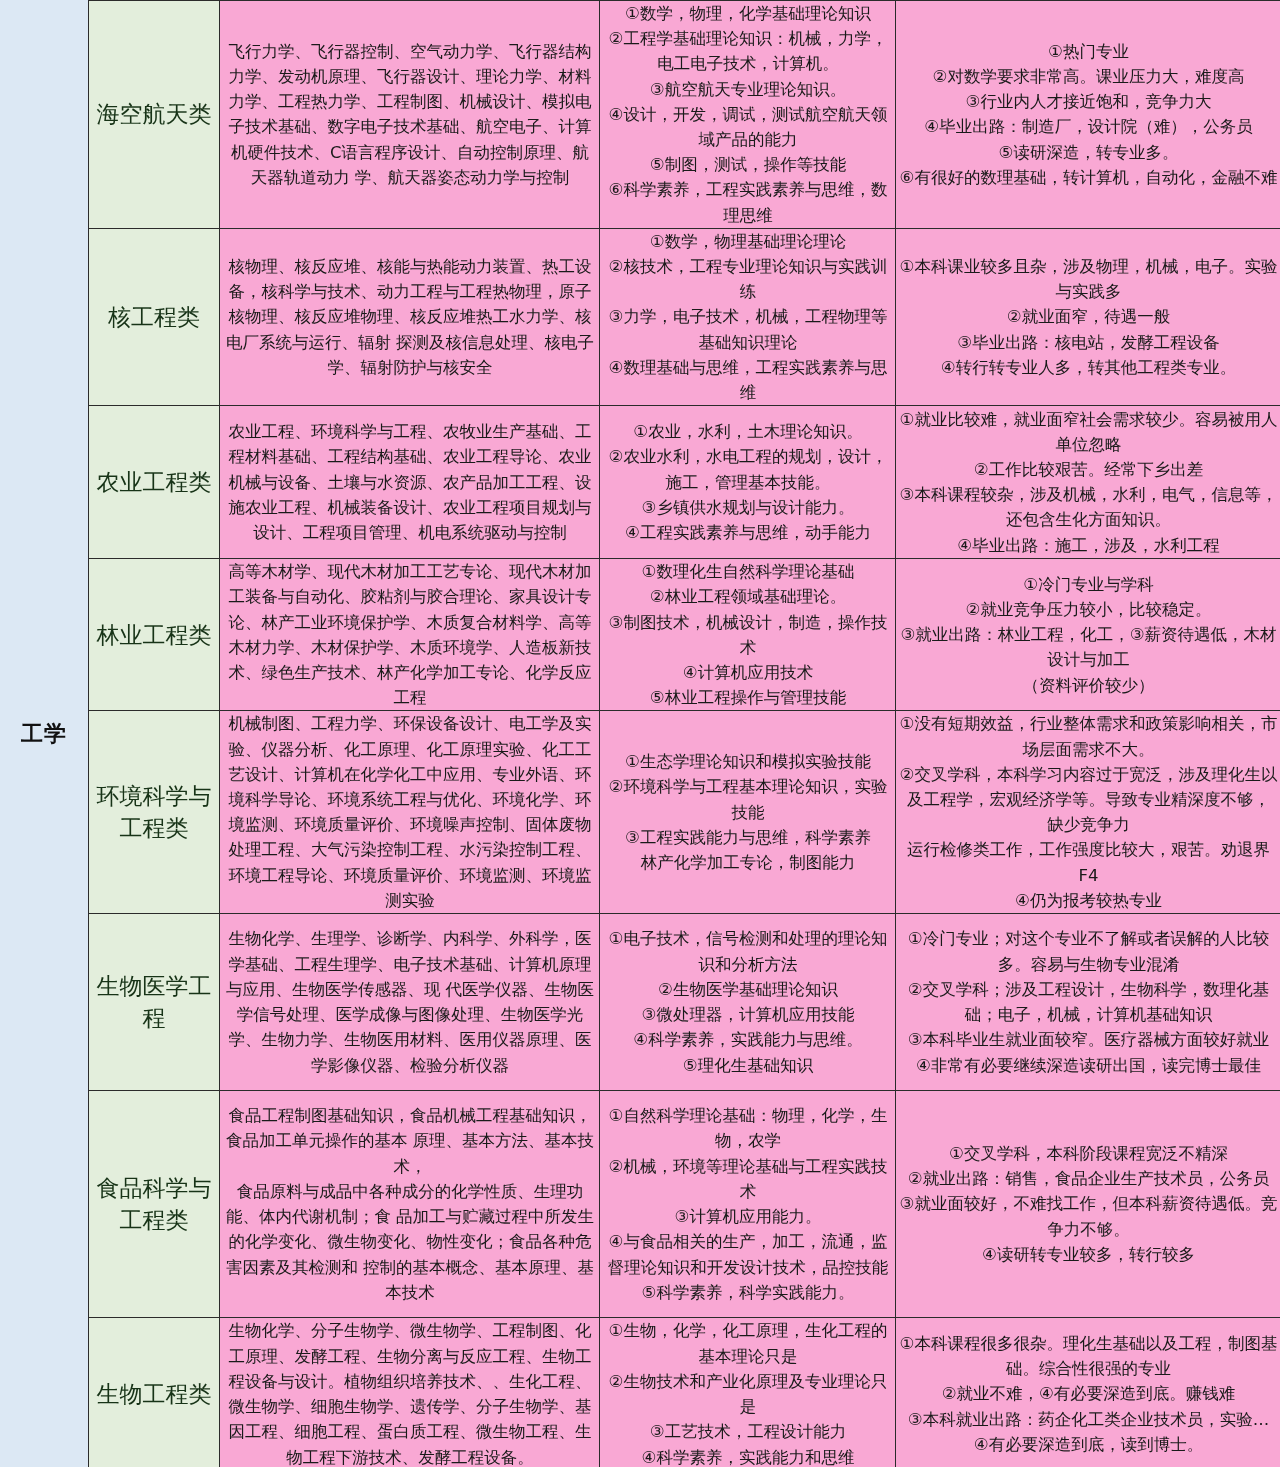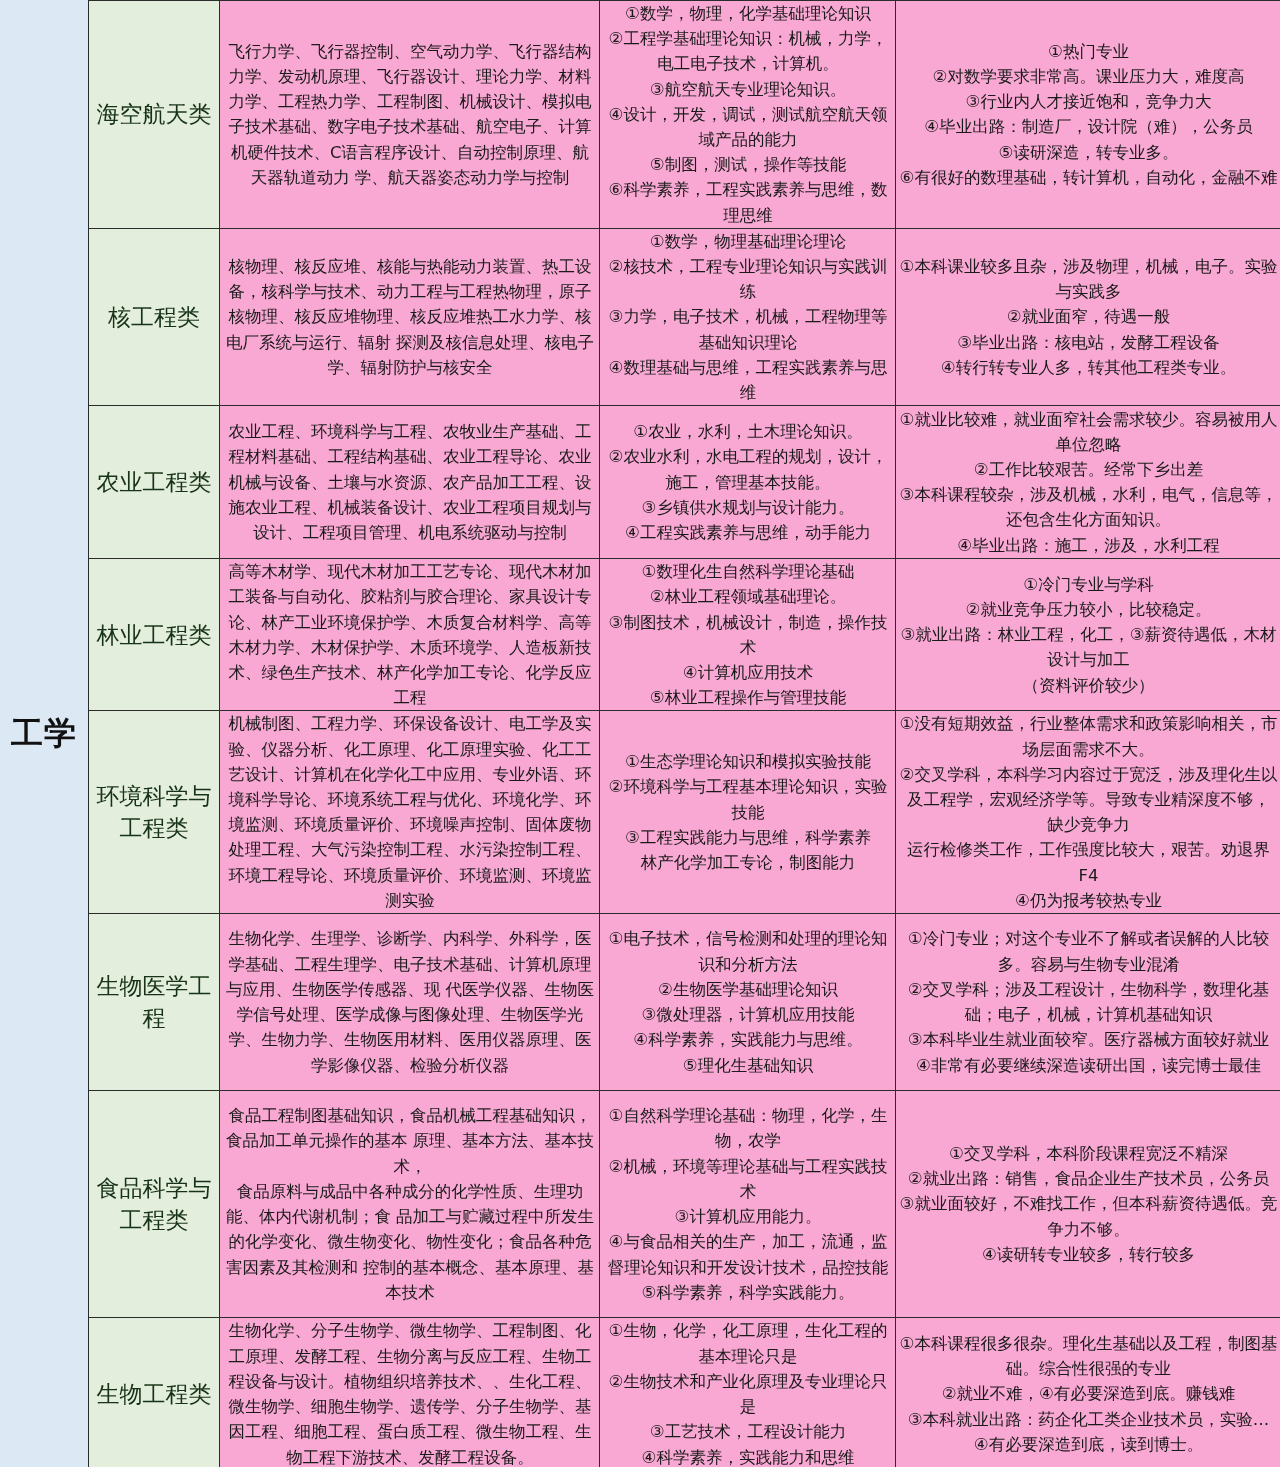--- a/index.html
+++ b/index.html
@@ -10,21 +10,21 @@
     color:#1a1a1a;
   }
   .sheet { position:absolute; left:0; top:0; width:1280px; height:1467px; }
   .discipline-col {
     position:absolute; left:0; top:0; width:88px; height:1467px;
     background:#dce8f4;
     display:flex; align-items:center; justify-content:center;
     border-right:1px solid #9fb3c8;
   }
   .discipline-label {
-    font-size:32px; font-weight:bold; color:#111; letter-spacing:1px;
+    font-size:22px; font-weight:bold; color:#111; letter-spacing:1px;
     margin-top:0px;
   }
   .table {
     position:absolute; left:88px; top:0; width:1192px;
     border-collapse:collapse; table-layout:fixed;
   }
   .table td {
     border:1.5px solid #2b2b2b; vertical-align:middle;
     font-size:16.5px; line-height:25.2px; padding:0 2px 0 3px;
     overflow:hidden;

